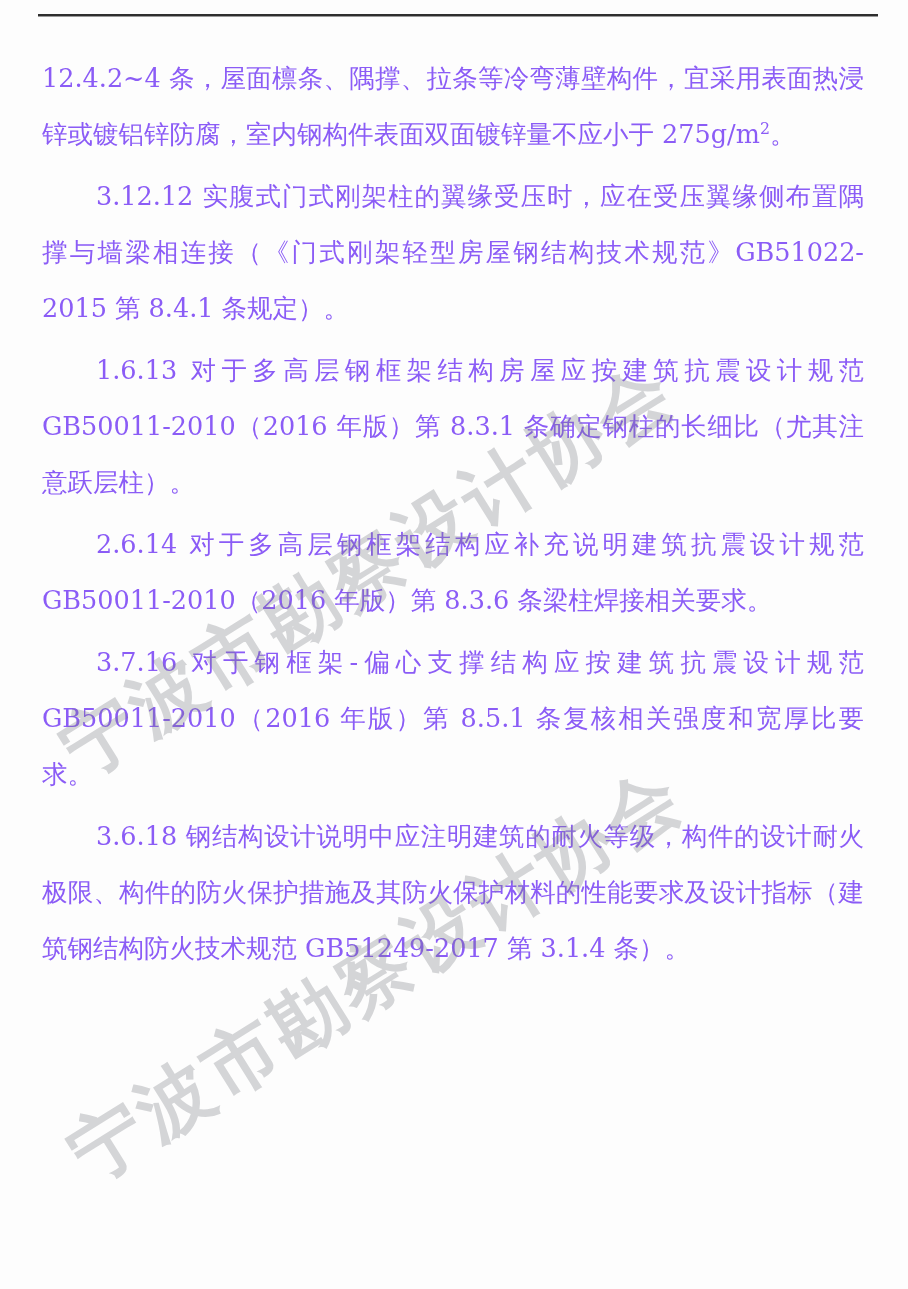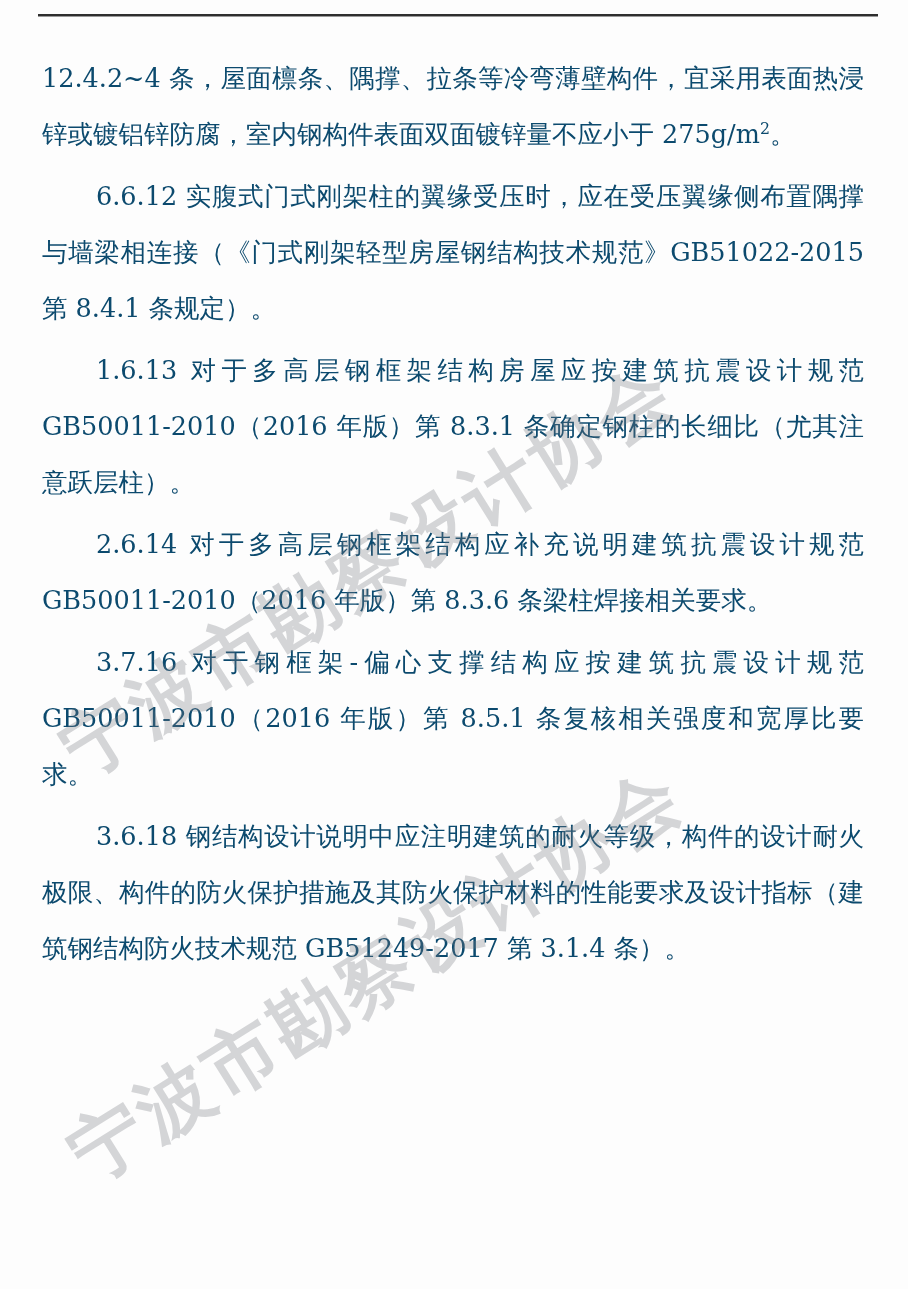--- a/index.html
+++ b/index.html
@@ -67,21 +67,21 @@
     width: 822px;
     z-index: 2;
   }
 
   .para {
     margin: 0 0 6px 0;
     font-size: 25.5px;
     line-height: 56px;
     text-align: justify;
     text-justify: inter-character;
-    color: #0c4a6e;
+    color: #8b5cf6;
   }
   .para.indent {
     text-indent: 54px;
   }
   .para:last-child {
     margin-bottom: 0;
   }
   sup {
     font-size: 0.62em;
     vertical-align: super;
@@ -97,21 +97,21 @@
 
   <div class="watermark-layer">
     <div class="watermark wm-1">宁波市勘察设计协会</div>
     <div class="watermark wm-2">宁波市勘察设计协会</div>
   </div>
 
   <div class="content">
 
     <p class="para"><span>12.4.2~4 条，屋面檩条、隅撑、拉条等冷弯薄壁构件，宜采用表面热浸锌或镀铝锌防腐，室内钢构件表面双面镀锌量不应小于 275g/m</span><sup>2</sup><span>。</span></p>
 
-    <p class="para indent">6.6.12  实腹式门式刚架柱的翼缘受压时，应在受压翼缘侧布置隅撑与墙梁相连接（《门式刚架轻型房屋钢结构技术规范》GB51022-2015 第 8.4.1 条规定）。</p>
+    <p class="para indent">3.12.12  实腹式门式刚架柱的翼缘受压时，应在受压翼缘侧布置隅撑与墙梁相连接（《门式刚架轻型房屋钢结构技术规范》GB51022-2015 第 8.4.1 条规定）。</p>
 
     <p class="para indent">1.6.13  对于多高层钢框架结构房屋应按建筑抗震设计规范 GB50011-2010（2016 年版）第 8.3.1 条确定钢柱的长细比（尤其注意跃层柱）。</p>
 
     <p class="para indent">2.6.14  对于多高层钢框架结构应补充说明建筑抗震设计规范 GB50011-2010（2016 年版）第 8.3.6 条梁柱焊接相关要求。</p>
 
 
     <p class="para indent">3.7.16  对于钢框架-偏心支撑结构应按建筑抗震设计规范 GB50011-2010（2016 年版）第 8.5.1 条复核相关强度和宽厚比要求。</p>
 
 
     <p class="para indent">3.6.18  钢结构设计说明中应注明建筑的耐火等级，构件的设计耐火极限、构件的防火保护措施及其防火保护材料的性能要求及设计指标（建筑钢结构防火技术规范 GB51249-2017 第 3.1.4 条）。</p>

